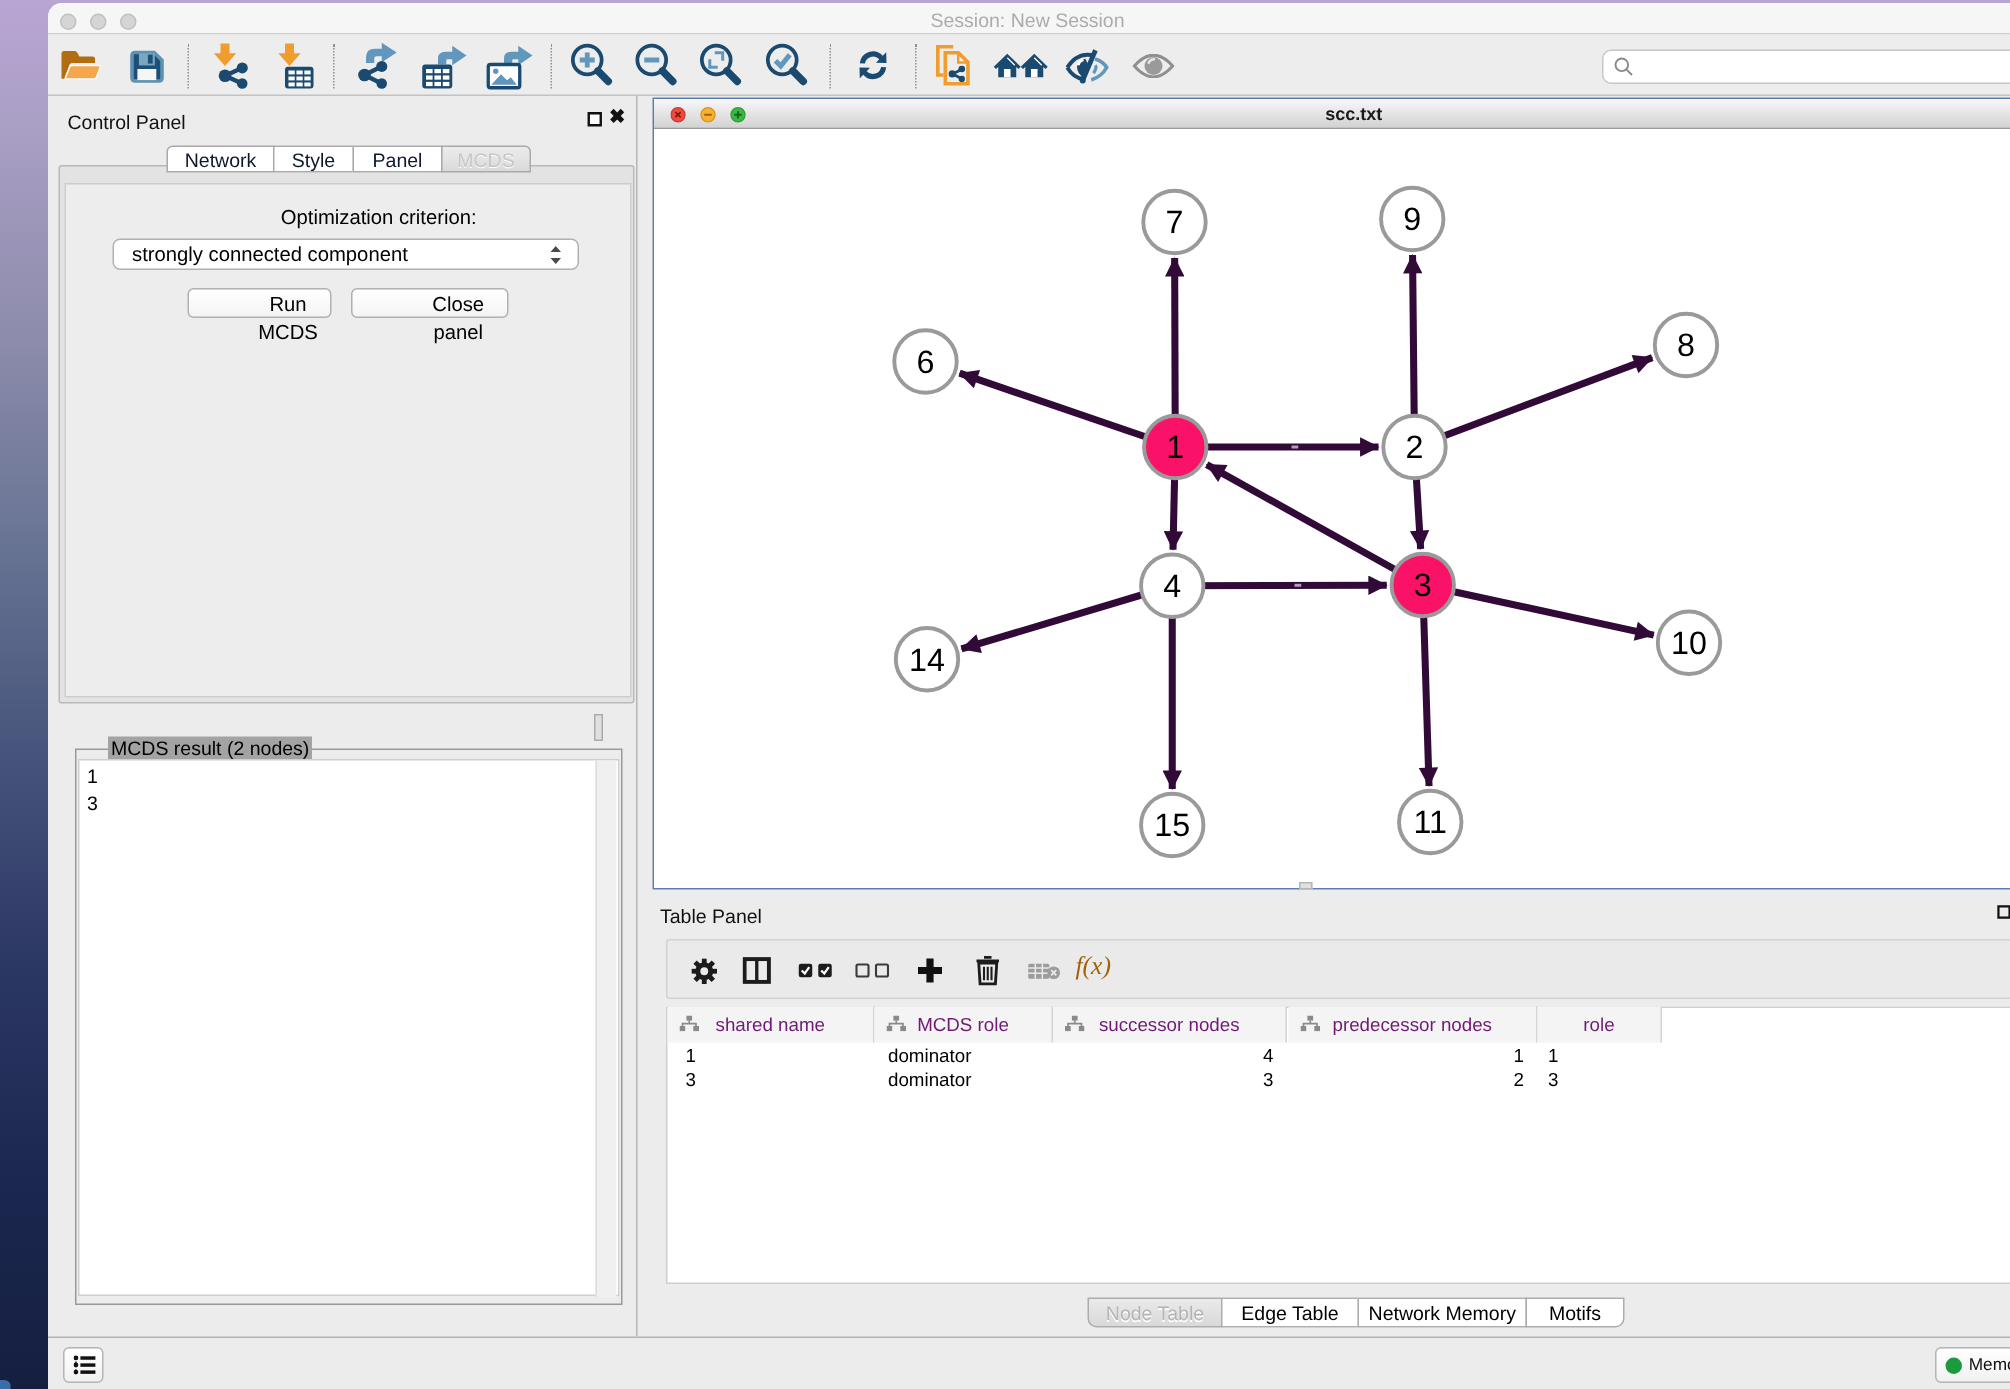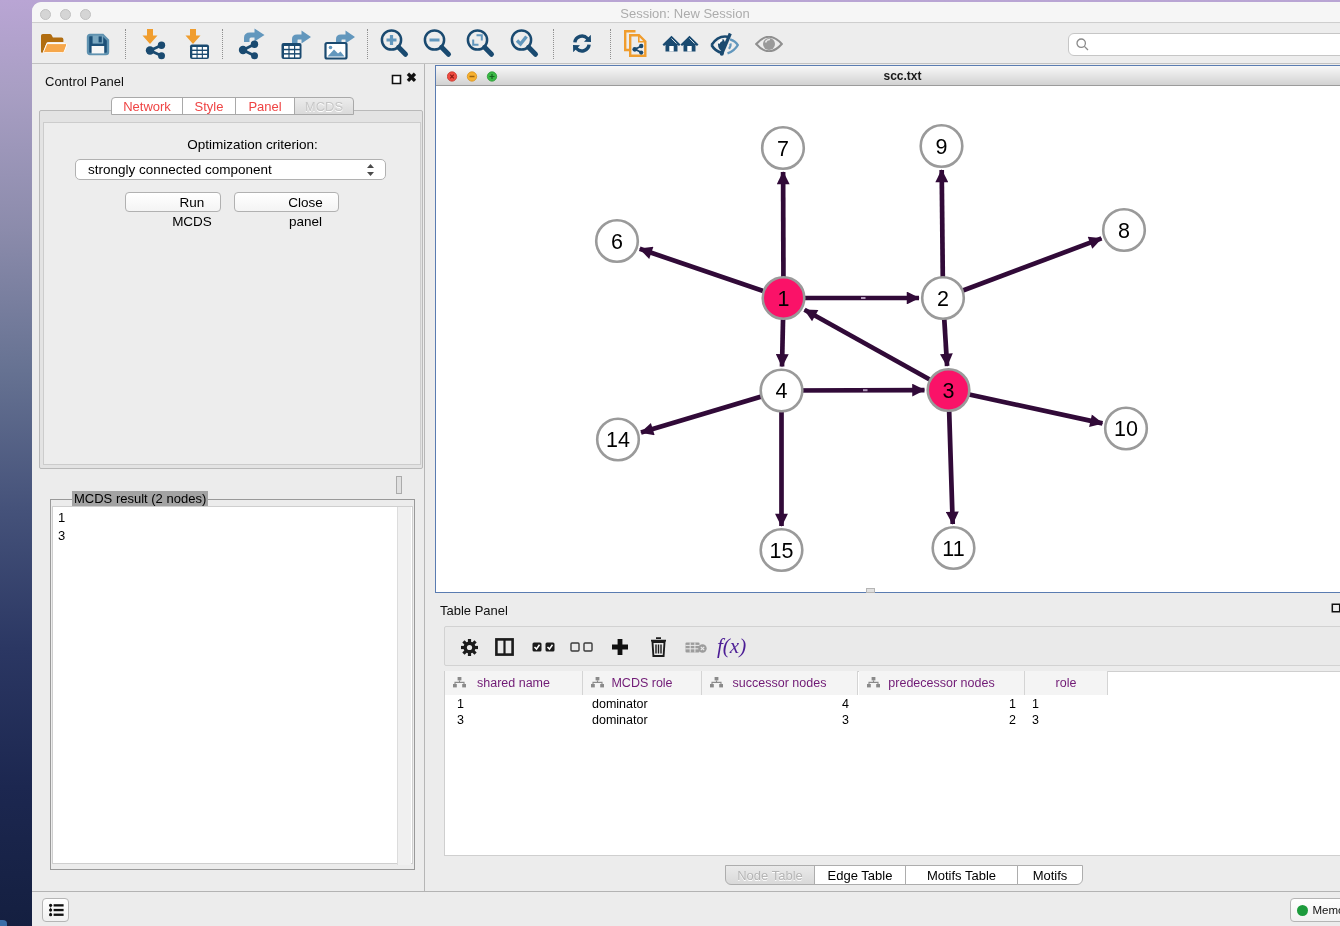--- a/index.html
+++ b/index.html
@@ -13,21 +13,21 @@
 .tl { position:absolute; top:7px; width:11px; height:11px; border-radius:50%; background:#d5d5d5; border:1px solid #c0c0c0; }
 #wtitle { position:absolute; top:4px; left:-16px; width:1338px; text-align:center; font-size:13px; color:#acacac; }
 
 #toolbar { position:absolute; left:0; top:22px; width:1338px; height:40px; background:#ededed; border-bottom:1px solid #c2c2c2; }
 .sep { position:absolute; top:5px; height:30px; width:1px; border-left:1px dotted #8f8f8f; }
 .ticon { position:absolute; top:28px; }
 #search { position:absolute; left:1036px; top:9px; width:292px; height:23px; background:#fff; border:1px solid #c6c6c6; border-radius:6px; }
 
 #cpanel { position:absolute; left:0; top:62px; width:393px; height:827px; background:#ececec; border-right:1px solid #b6b6b6; }
 .cphead { position:absolute; left:13px; top:10px; font-size:13px; color:#111; }
-.tab { position:absolute; z-index:2; top:33px; height:18px; border:1px solid #a9a9a9; background:#fff; font-size:13px; text-align:center; line-height:17px; color:#ef4444; }
+.tab { position:absolute; z-index:2; top:33px; height:18px; border:1px solid #a9a9a9; background:#fff; font-size:13px; text-align:center; line-height:17px; color:#0f172a; }
 #tabpanel { position:absolute; left:7px; top:46px; width:384px; height:359px; background:#e3e3e3; border:1px solid #b9b9b9; border-radius:2px; }
 #tabinner { position:absolute; left:11px; top:58px; width:378px; height:343px; background:#ededed; border:1px solid #cccccc; }
 .btn { position:absolute; background:linear-gradient(#ffffff,#f4f4f4); border:1px solid #b1b1b1; border-radius:4px; font-size:13.5px; text-align:center; color:#000;padding-left:38px; }
 
 #mcdsbox { position:absolute; left:18px; top:435px; width:365px; height:371px; border:1px solid #999; }
 #mcdslegend { position:absolute; left:40px; top:427px; background:#a3a3a3; font-size:13px; padding:0 2px; }
 #mcdswhite { position:absolute; left:20px; top:442px; width:361px; height:358px; background:#fff; border:1px solid #cfcfcf; font-size:13px; line-height:17.5px; padding:2px 0 0 5px; }
 #mcdsscroll { position:absolute; left:344px; top:0px; width:14px; height:358px; background:#f0f0f0; border-left:1px solid #dcdcdc; }
 
 #netwin { position:absolute; left:403px; top:63px; width:947px; height:528px; border:1px solid #5a7cb1; background:#fff; }
@@ -317,21 +317,21 @@
 <rect x="0.5" y="0.5" width="14" height="10" rx="1" fill="#9c9c9c"></rect>
 <g stroke="#eaeaea" stroke-width="1">
             <line x1="0.5" y1="3.4" x2="14.5" y2="3.4"></line>
             <line x1="0.5" y1="6.8" x2="14.5" y2="6.8"></line>
             <line x1="5.2" y1="0.5" x2="5.2" y2="10.5"></line>
             <line x1="9.9" y1="0.5" x2="9.9" y2="10.5"></line>
           </g>
 <circle cx="17.5" cy="6.5" r="4.2" fill="#9c9c9c"></circle>
 <path d="M15.8 4.8 L19.2 8.2 M19.2 4.8 L15.8 8.2" stroke="#eaeaea" stroke-width="1.2"></path>
         </svg>
-<div style="position:absolute;left:272px;top:7px;font-family:'Liberation Serif',serif;font-style:italic;font-size:21px;color:#4c1d95;">f(x)</div>
+<div style="position:absolute;left:272px;top:7px;font-family:'Liberation Serif',serif;font-style:italic;font-size:17px;color:#a16207;">f(x)</div>
     </div>
     <div style="position:absolute;left:9px;top:77px;width:915px;height:185px;background:#fff;border:1px solid #cfcfcf;"></div>
 <div class="thcell" style="left:10px;width:138px;"><svg style="position:absolute;left:8px;top:6px;" width="13" height="11" viewBox="0 0 13 11">
           <g fill="#8a8a8a">
             <rect x="4.6" y="0" width="3.8" height="3.4"></rect>
             <rect x="0" y="7" width="3.8" height="3.4"></rect>
             <rect x="9.2" y="7" width="3.8" height="3.4"></rect>
           </g>
           <path d="M6.5 3.4 V5.4 M2 7 V5.4 H11 V7" stroke="#8a8a8a" stroke-width="1.1" fill="none"></path>
         </svg>shared name</div>
@@ -370,21 +370,21 @@
 <div class="trow" style="left:267px;top:119px;width:147px;text-align:right;">3</div>
 <div class="trow" style="left:424px;top:119px;width:157px;text-align:right;">2</div>
 <div class="trow" style="left:597px;top:119px;">3</div>
 <svg style="position:absolute;left:896px;top:9px;" width="10" height="10" viewBox="0 0 10 10">
         <path d="M1.3 1.3 H8.7 V8.7 H1.3 Z" fill="none" stroke="#111" stroke-width="1.5"></path>
       </svg>
 <div style="position:absolute;left:912px;top:4px;font-size:12px;font-weight:bold;color:#111;">✖</div>
     <div style="position:absolute;left:0;top:271px;width:933px;height:22px;">
         <div class="btab" style="left:290px;width:90px;border-radius:0 0 0 6px;background:linear-gradient(#eaeaea,#d9d9d9);color:#b5b5b5;text-shadow:0 1px 0 #fff;">Node Table</div>
         <div class="btab" style="left:379px;width:92px;">Edge Table</div>
-        <div class="btab" style="left:470px;width:113px;">Motifs Table</div>
+        <div class="btab" style="left:470px;width:113px;">Network Memory</div>
         <div class="btab" style="left:582px;width:66px;border-radius:0 0 6px 0;">Motifs</div>
       </div>
   </div>
   <div id="sbar">
       <div style="position:absolute;left:10px;top:6px;width:27px;height:24px;background:linear-gradient(#fff,#f1f1f1);border:1px solid #b5b5b5;border-radius:4px;">
 <svg style="position:absolute;left:6px;top:4px;" width="15" height="14" viewBox="0 0 15 14">
           <line x1="1.6" y1="2" x2="1.6" y2="12" stroke="#222" stroke-dasharray="1.2 1.4" stroke-width="1"></line>
           <g fill="#111">
             <circle cx="1.6" cy="2.3" r="1.6"></circle>
             <circle cx="1.6" cy="7" r="1.6"></circle>

